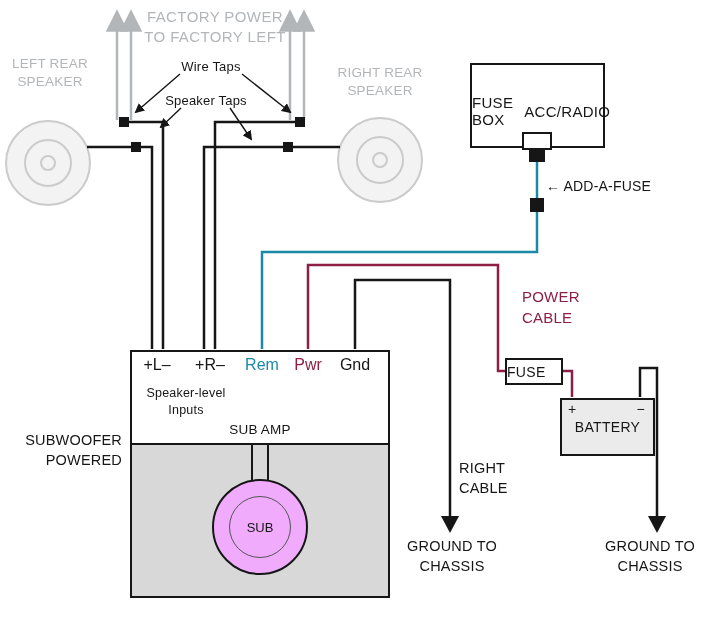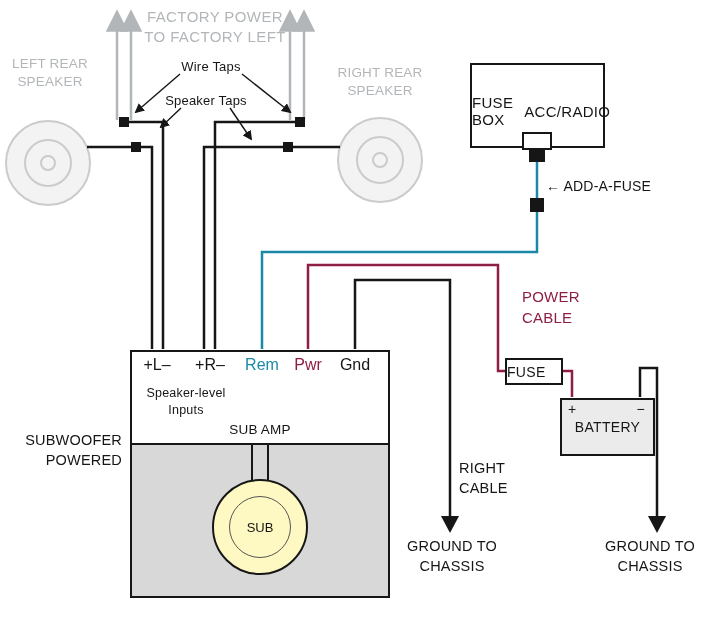--- a/index.html
+++ b/index.html
@@ -19,21 +19,21 @@
   .mfill-ink{fill:var(--ink)}
   .mfill-gray{fill:var(--gray)}
   .spk{fill:var(--speaker_fill);stroke:var(--speaker_stroke);stroke-width:2}
   .spk-ring{fill:none;stroke:var(--speaker_stroke);stroke-width:2}
 
   
   .box{position:absolute;border:2px solid var(--ink);background:#fff}
   .ampbox{left:130px;top:350px;width:260px;height:95px}
   .subbox{left:130px;top:443px;width:260px;height:155px;background:var(--enclosure)}
   .neck{position:absolute;left:251px;top:445px;width:18px;height:37px;border-left:2.5px solid var(--ink);border-right:2.5px solid var(--ink)}
-  .subcircle{position:absolute;left:212px;top:479px;width:96px;height:96px;border:2px solid var(--ink);border-radius:50%;background:#fef9c3;display:flex;align-items:center;justify-content:center}
+  .subcircle{position:absolute;left:212px;top:479px;width:96px;height:96px;border:2px solid var(--ink);border-radius:50%;background:#f0abfc;display:flex;align-items:center;justify-content:center}
   .subinner{width:62px;height:62px;border:1.5px solid #555;border-radius:50%;display:flex;align-items:center;justify-content:center;font-size:13px}
   .fusebox{left:470px;top:63px;width:135px;height:85px;display:flex;flex-direction:row;align-items:center;padding-top:11px;gap:11px;font-size:15px;letter-spacing:.3px}
   .tab{position:absolute;left:522px;top:132px;width:30px;height:18px;background:#fff;border:2px solid var(--ink)}
   .plug{position:absolute;left:529px;top:150px;width:16px;height:12px;background:var(--ink)}
   .fuseholder{left:505px;top:358px;width:58px;height:27px;display:flex;align-items:center;justify-content:flex-start;font-size:14px;letter-spacing:.3px}
   .battery{left:560px;top:398px;width:95px;height:58px;background:var(--battery);display:flex;align-items:center;justify-content:center;font-size:14px;letter-spacing:.3px}
   .batt-plus{position:absolute;left:6px;top:1px;font-size:14px}
   .batt-minus{position:absolute;right:8px;top:1px;font-size:14px}
 
   

